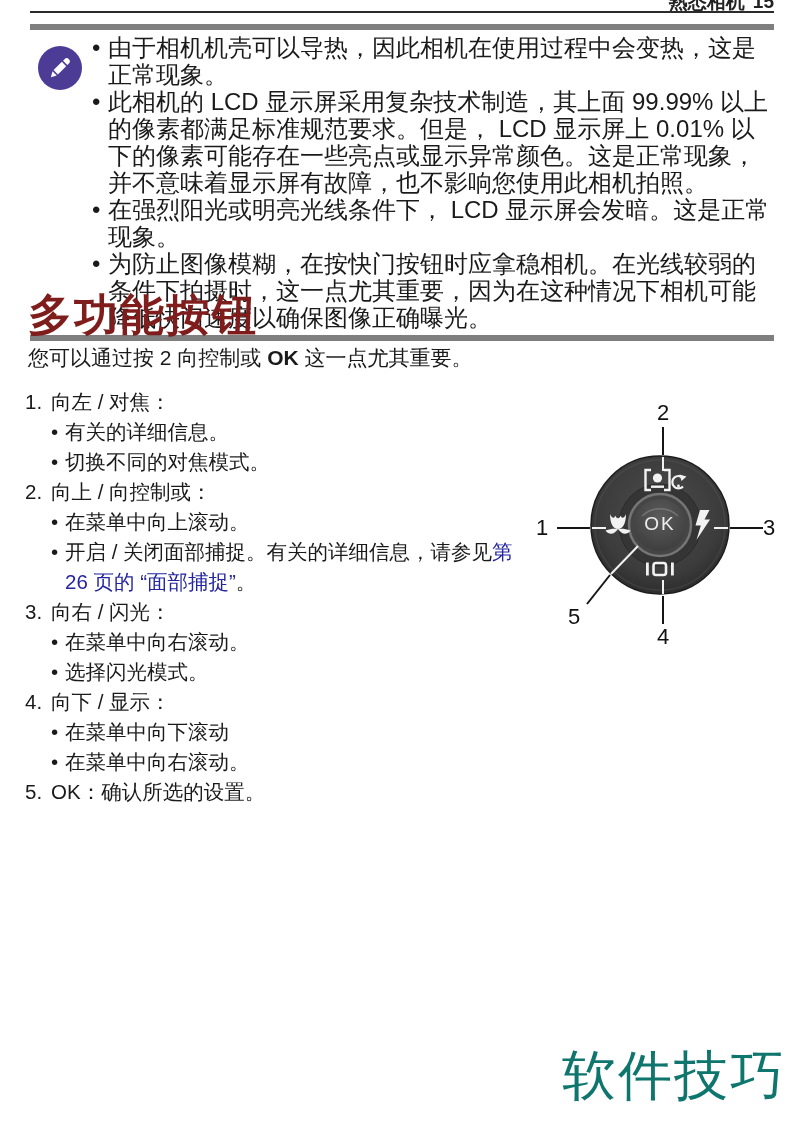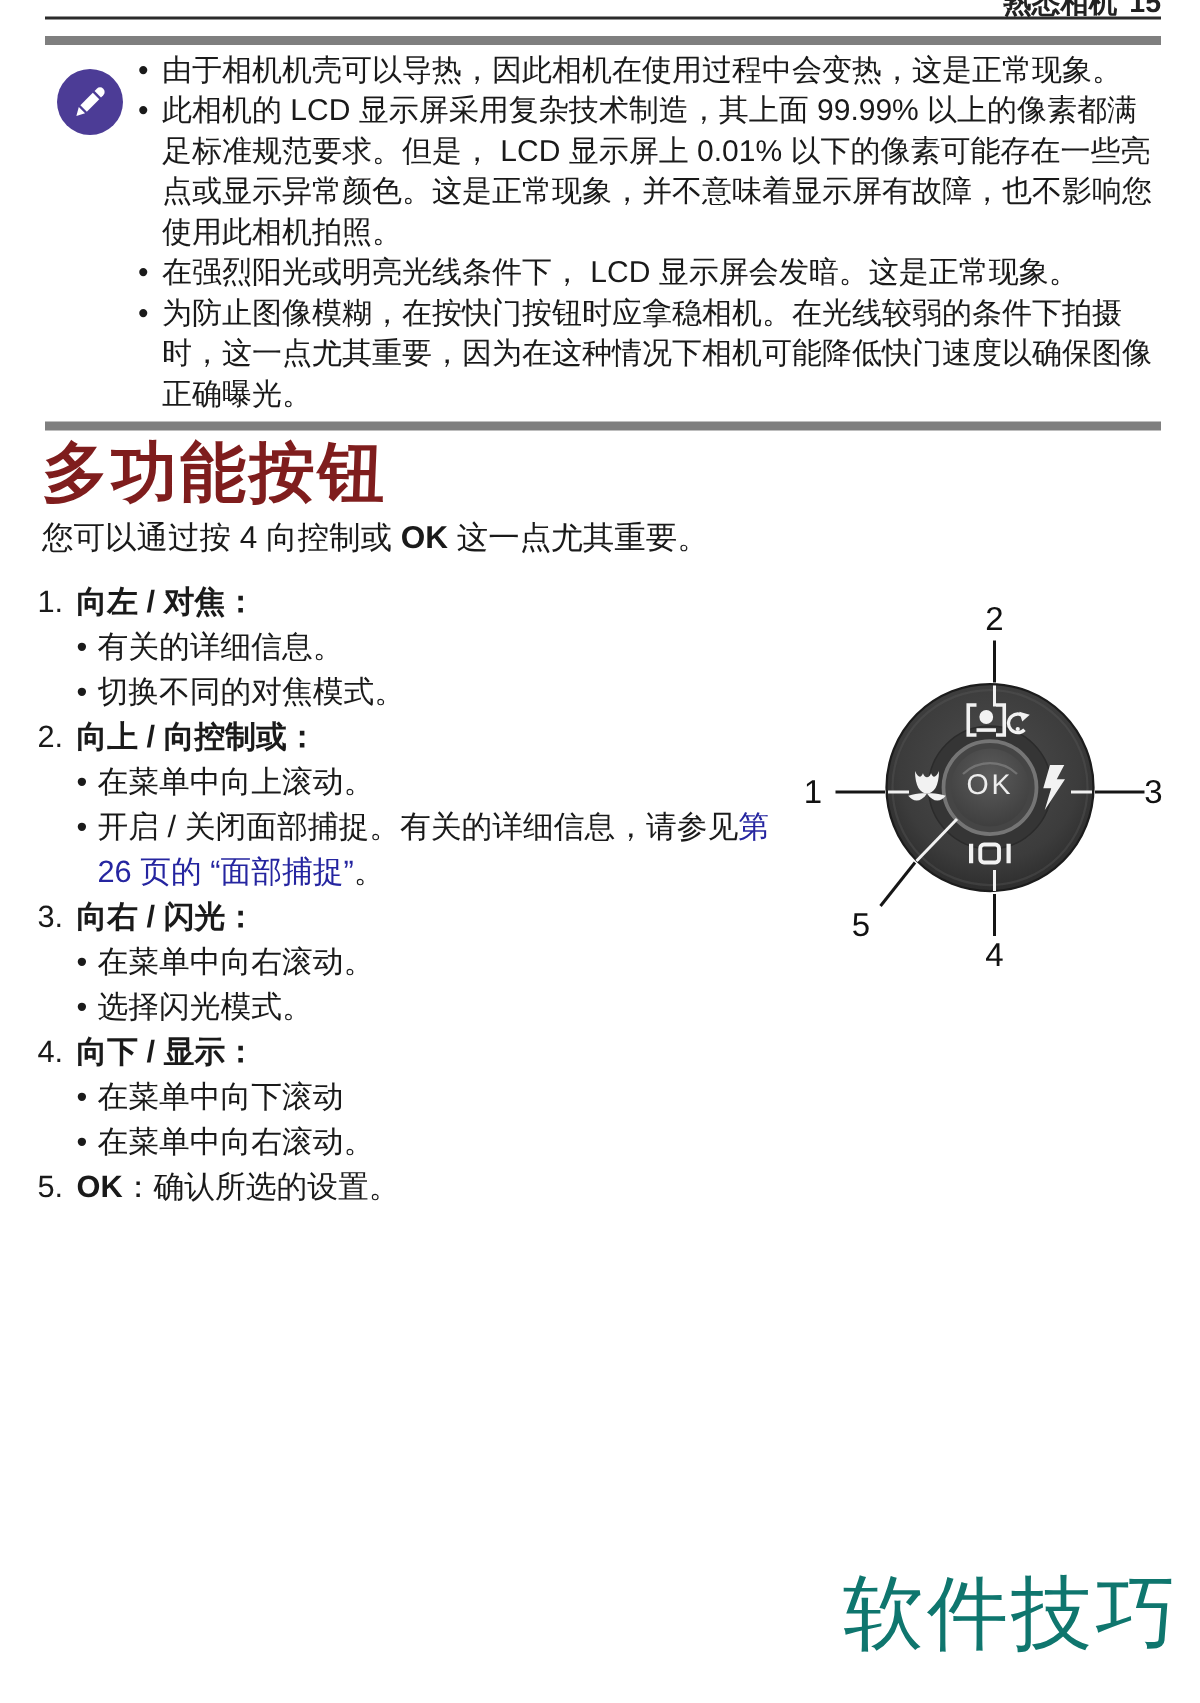--- a/index.html
+++ b/index.html
@@ -10,38 +10,38 @@
   .header-text{position:absolute;top:-11px;right:26px;font-size:19px;font-weight:bold;color:#222;white-space:nowrap;}
   .header-text .pgnum{margin-left:8px;}
   .header-rule{position:absolute;top:11px;left:30px;right:26px;height:2px;background:#2b2b2b;}
 
   
   .note{position:absolute;top:24px;left:30px;right:26px;box-sizing:border-box;
         border-top:6px solid #7f7f7f;border-bottom:6px solid #7f7f7f;
         padding:4px 2px 4px 78px;}
   .note-icon{position:absolute;left:8px;top:16px;width:44px;height:44px;border-radius:50%;
         background:#4c3c96;display:flex;align-items:center;justify-content:center;}
-  .note-bullet{position:relative;font-size:20px;line-height:27px;}
+  .note-bullet{position:relative;font-size:24px;line-height:27px;}
   .note-bullet::before{content:"•";position:absolute;left:-16px;top:0;}
 
   
   .section-heading{position:absolute;top:286px;left:28px;font-size:44px;font-weight:bold;
         color:#7f1d1d;letter-spacing:2px;white-space:nowrap;}
   .intro{position:absolute;top:344px;left:28px;font-size:21px;white-space:nowrap;}
   .intro .ok{font-weight:bold;}
 
   
   .mlist{position:absolute;top:387px;left:25px;width:492px;font-size:20.5px;line-height:30px;}
   .list-item{display:flex;}
   .num{width:26px;flex:none;}
   .item-body{flex:1;min-width:0;}
   .item-title{font-weight:normal;}
   .sub-bullet{position:relative;padding-left:14px;}
   .sub-bullet::before{content:"•";position:absolute;left:0;top:0;}
-  .seg-bold{font-weight:bold;}
+  .seg-bold{font-weight:normal;}
   .seg-plain{}
   .seg-link{color:#2525a0;}
 
   
   .diagram{position:absolute;left:530px;top:398px;width:256px;height:252px;}
   .diagram svg{position:absolute;left:0;top:0;}
   .callout{position:absolute;font-size:22px;color:#111;transform:translate(-50%,-50%);}
   .ok-label{position:absolute;left:130px;top:127px;transform:translate(-50%,-54%);
         color:#ededed;font-size:19px;letter-spacing:2px;}
 
@@ -70,21 +70,21 @@
     <div>
         <div class="note-bullet">由于相机机壳可以导热，因此相机在使用过程中会变热，这是正常现象。</div>
         <div class="note-bullet">此相机的 LCD 显示屏采用复杂技术制造，其上面 99.99% 以上的像素都满足标准规范要求。但是， LCD 显示屏上 0.01% 以下的像素可能存在一些亮点或显示异常颜色。这是正常现象，并不意味着显示屏有故障，也不影响您使用此相机拍照。</div>
         <div class="note-bullet">在强烈阳光或明亮光线条件下， LCD 显示屏会发暗。这是正常现象。</div>
         <div class="note-bullet">为防止图像模糊，在按快门按钮时应拿稳相机。在光线较弱的条件下拍摄时，这一点尤其重要，因为在这种情况下相机可能降低快门速度以确保图像正确曝光。</div>
       </div>
   </div>
 
   <div class="section-heading">多功能按钮</div>
   <div class="intro">
-    <span>您可以通过按 4 向控制或 </span><span class="ok">OK</span><span> 这一点尤其重要。</span>
+    <span>您可以通过按 2 向控制或 </span><span class="ok">OK</span><span> 这一点尤其重要。</span>
   </div>
 
   <div class="mlist">
       <div class="list-item">
         <span class="num">1.</span>
         <div class="item-body">
           <div class="item-title"><span class="seg-bold">向左 / 对焦：</span></div>
           <div class="sub-bullet"><span class="seg-plain">有关的详细信息。</span></div>
           <div class="sub-bullet"><span class="seg-plain">切换不同的对焦模式。</span></div>
         </div>

